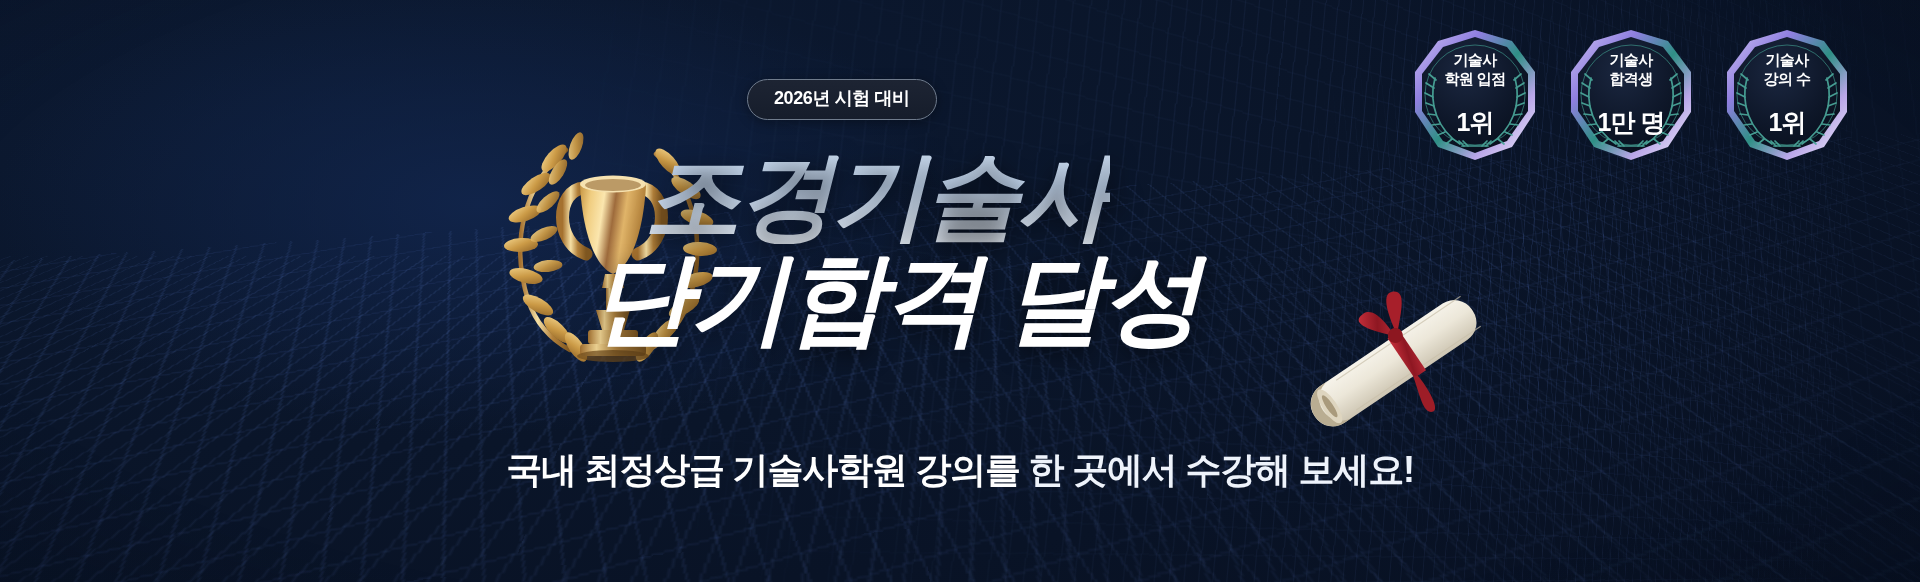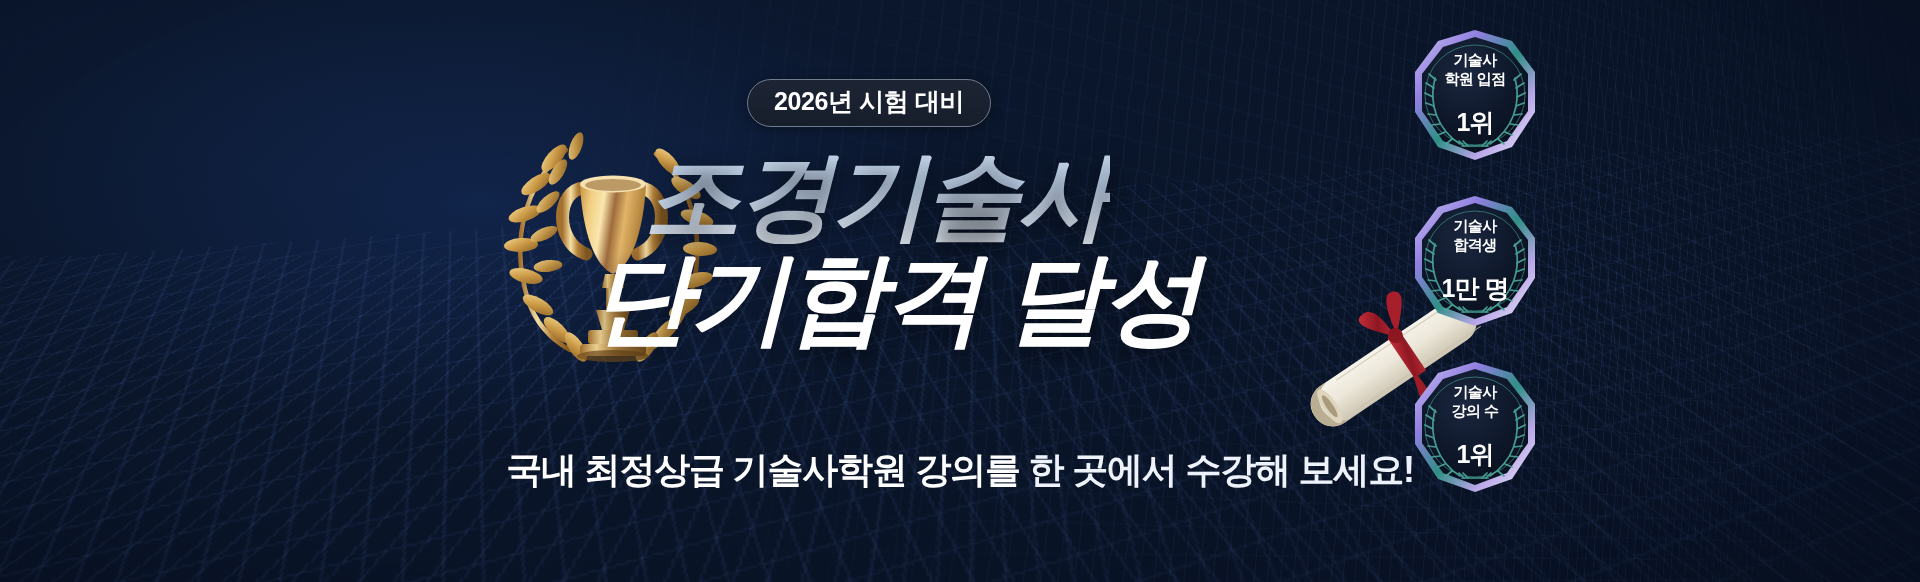--- a/index.html
+++ b/index.html
@@ -58,21 +58,21 @@
     position:absolute;inset:0;
     background:radial-gradient(110% 130% at 50% 45%, rgba(0,0,0,0) 48%, rgba(2,7,16,.62) 100%);
   }
 
   
   .pill{
     position:absolute;left:747px;top:79px;
     padding:9px 26px 12px;border-radius:26px;
     border:1.6px solid #6f7b8c;
     background:linear-gradient(180deg,#1d2433 0%,#161d2b 100%);
-    color:#ffffff;font-size:25px;font-weight:700;letter-spacing:-.4px;
+    color:#ffffff;font-size:18px;font-weight:700;letter-spacing:-.4px;
     line-height:1;white-space:nowrap;
     box-shadow:0 2px 12px rgba(0,0,0,.35);
   }
 
   
   .headline{position:absolute;left:0;top:0;width:1920px;height:582px;font-style:italic;}
   .line{
     position:absolute;white-space:nowrap;font-weight:900;
     letter-spacing:-3px;line-height:1;
     text-shadow:0 6px 22px rgba(0,0,0,.55);
@@ -93,21 +93,21 @@
     white-space:nowrap;
   }
   .sub-strong{font-weight:800;}
   .sub-light{font-weight:700;color:#eef3fb;}
 
   
   .trophy{position:absolute;left:458px;top:92px;width:300px;height:272px;}
   .diploma{position:absolute;left:1278px;top:276px;width:230px;height:180px;}
 
   
-  .badges{position:absolute;left:1408px;top:28px;display:flex;gap:32px;flex-direction:column;}
+  .badges{position:absolute;left:1408px;top:28px;display:flex;gap:22px;}
   .badge{position:relative;width:134px;height:134px;}
   .badge-txt{
     position:absolute;inset:0;display:flex;flex-direction:column;
     align-items:center;justify-content:center;gap:1px;
     color:#ffffff;text-align:center;pointer-events:none;
   }
   .badge-top{font-size:15px;font-weight:600;line-height:1.22;letter-spacing:-.6px;}
   .badge-rank{font-size:25px;font-weight:900;letter-spacing:-1px;margin-top:17px;}
 </style>
 </head>

